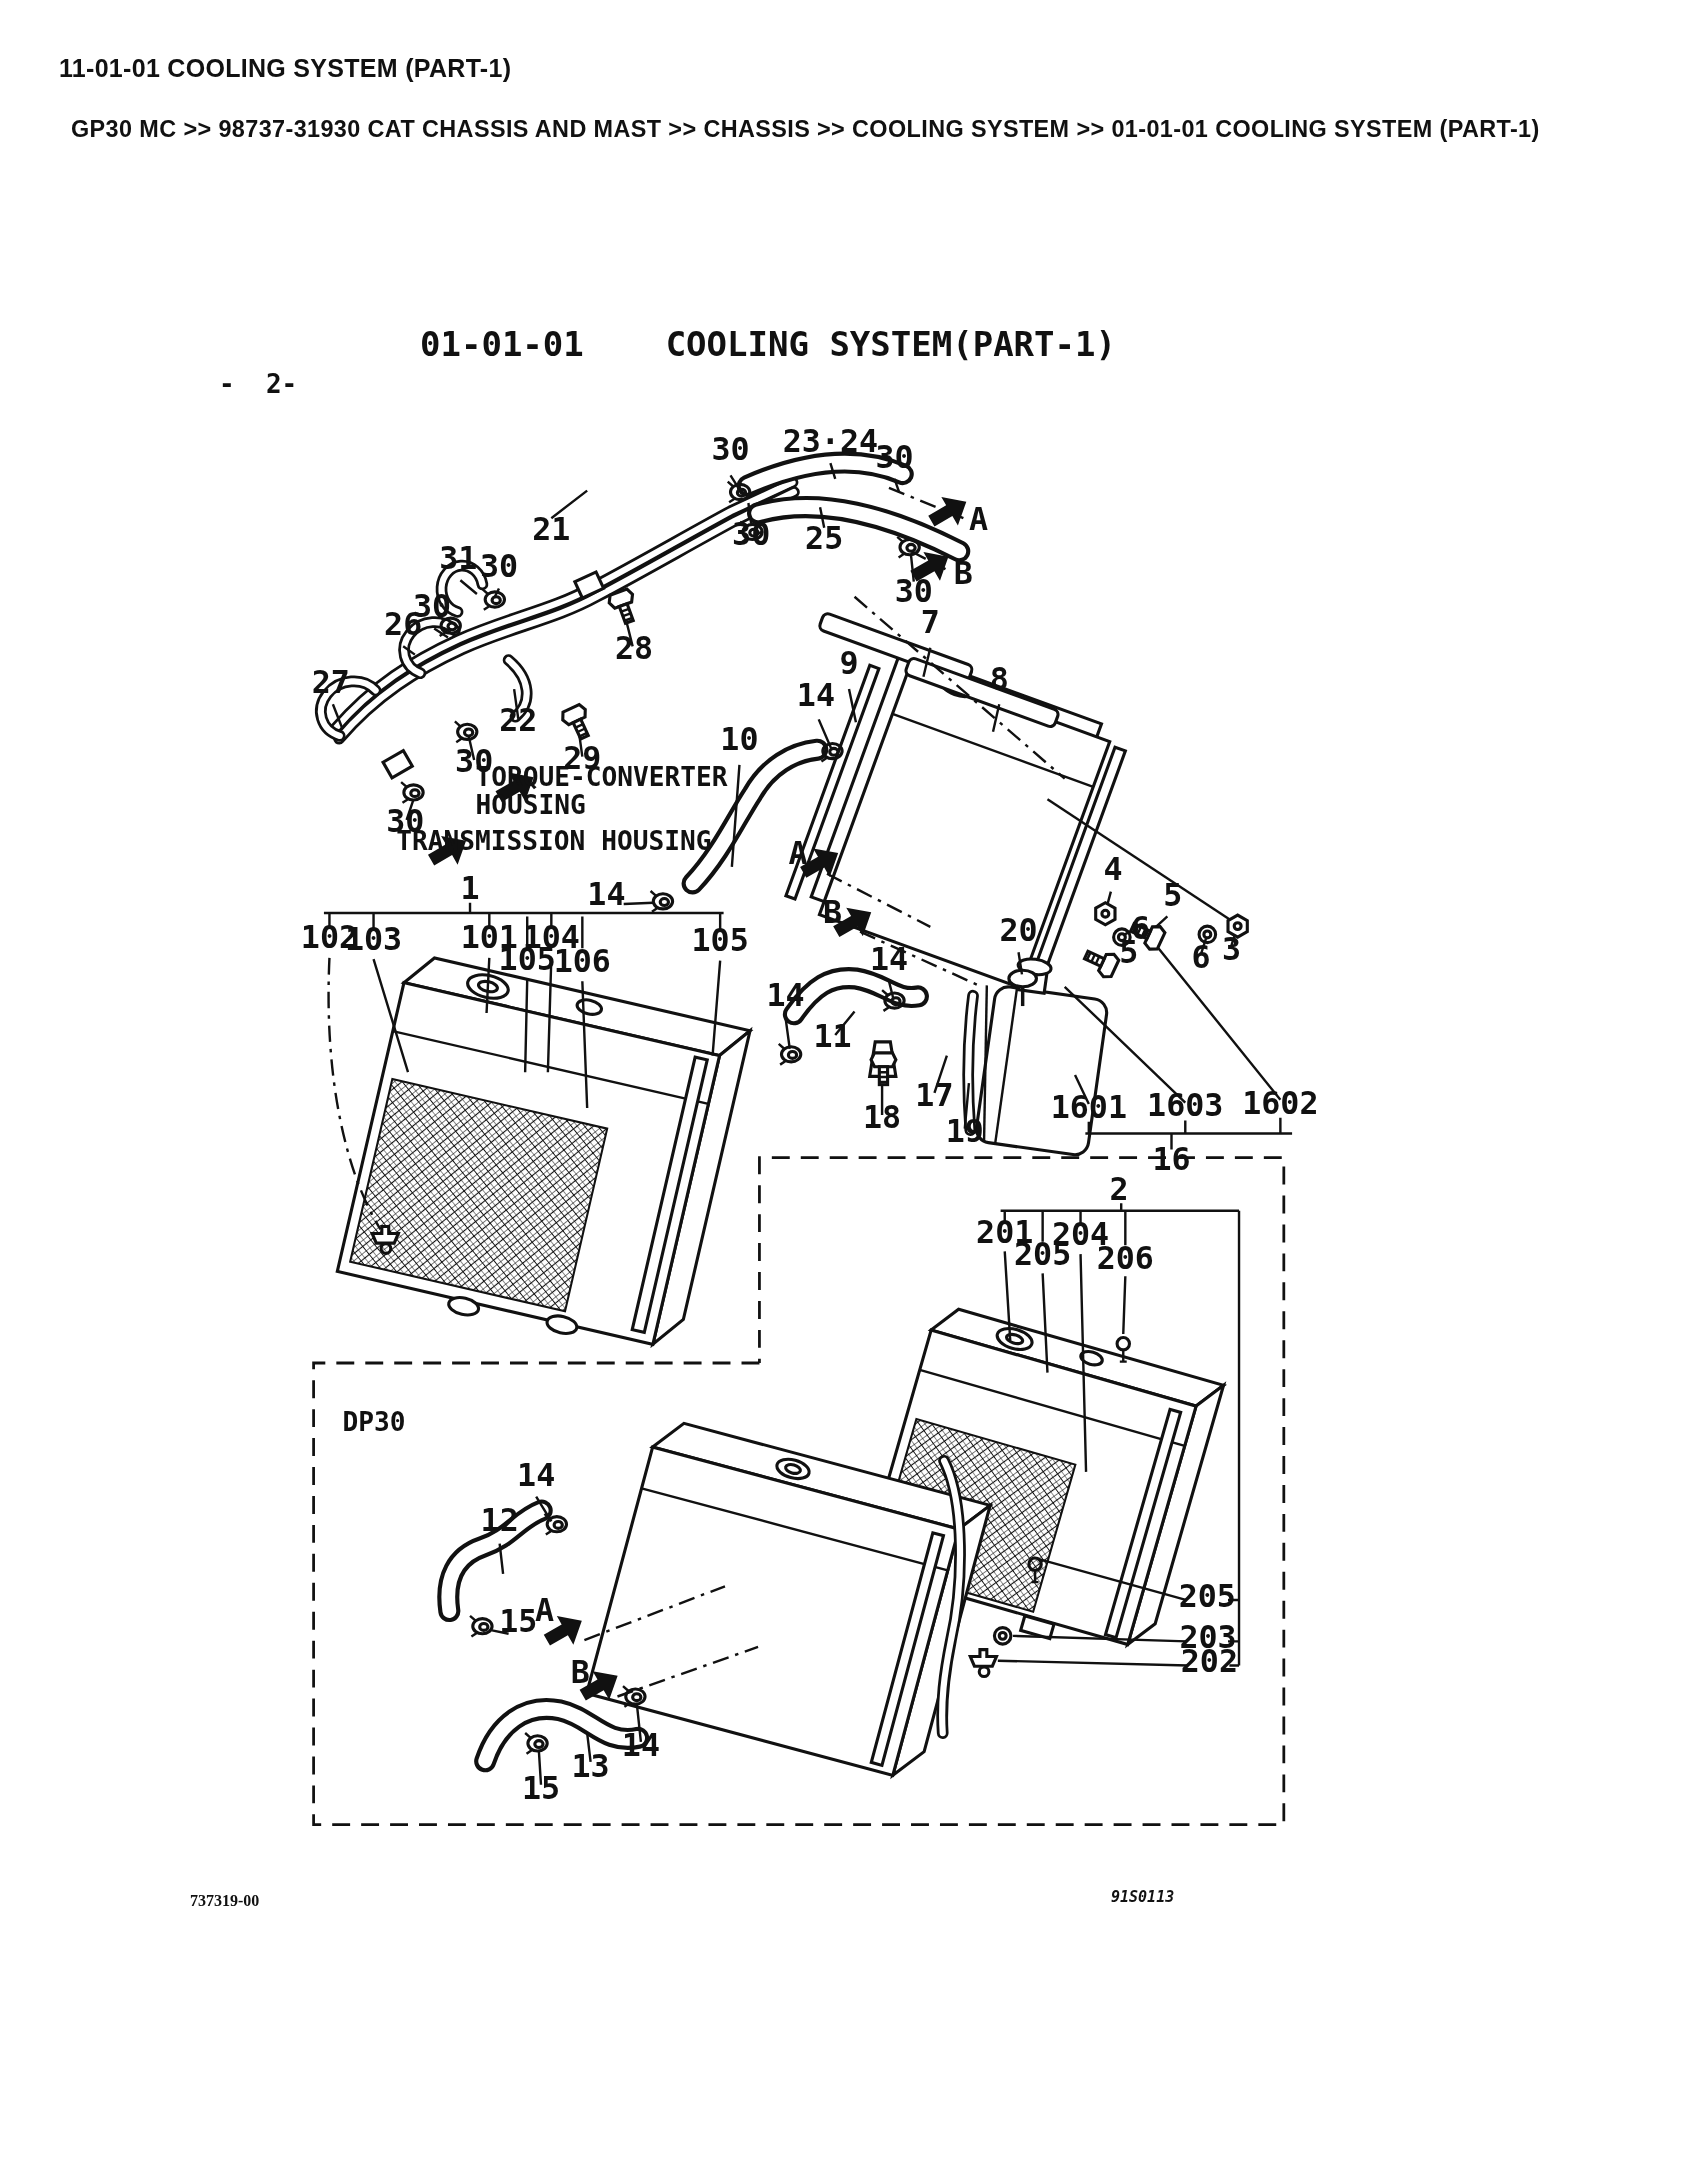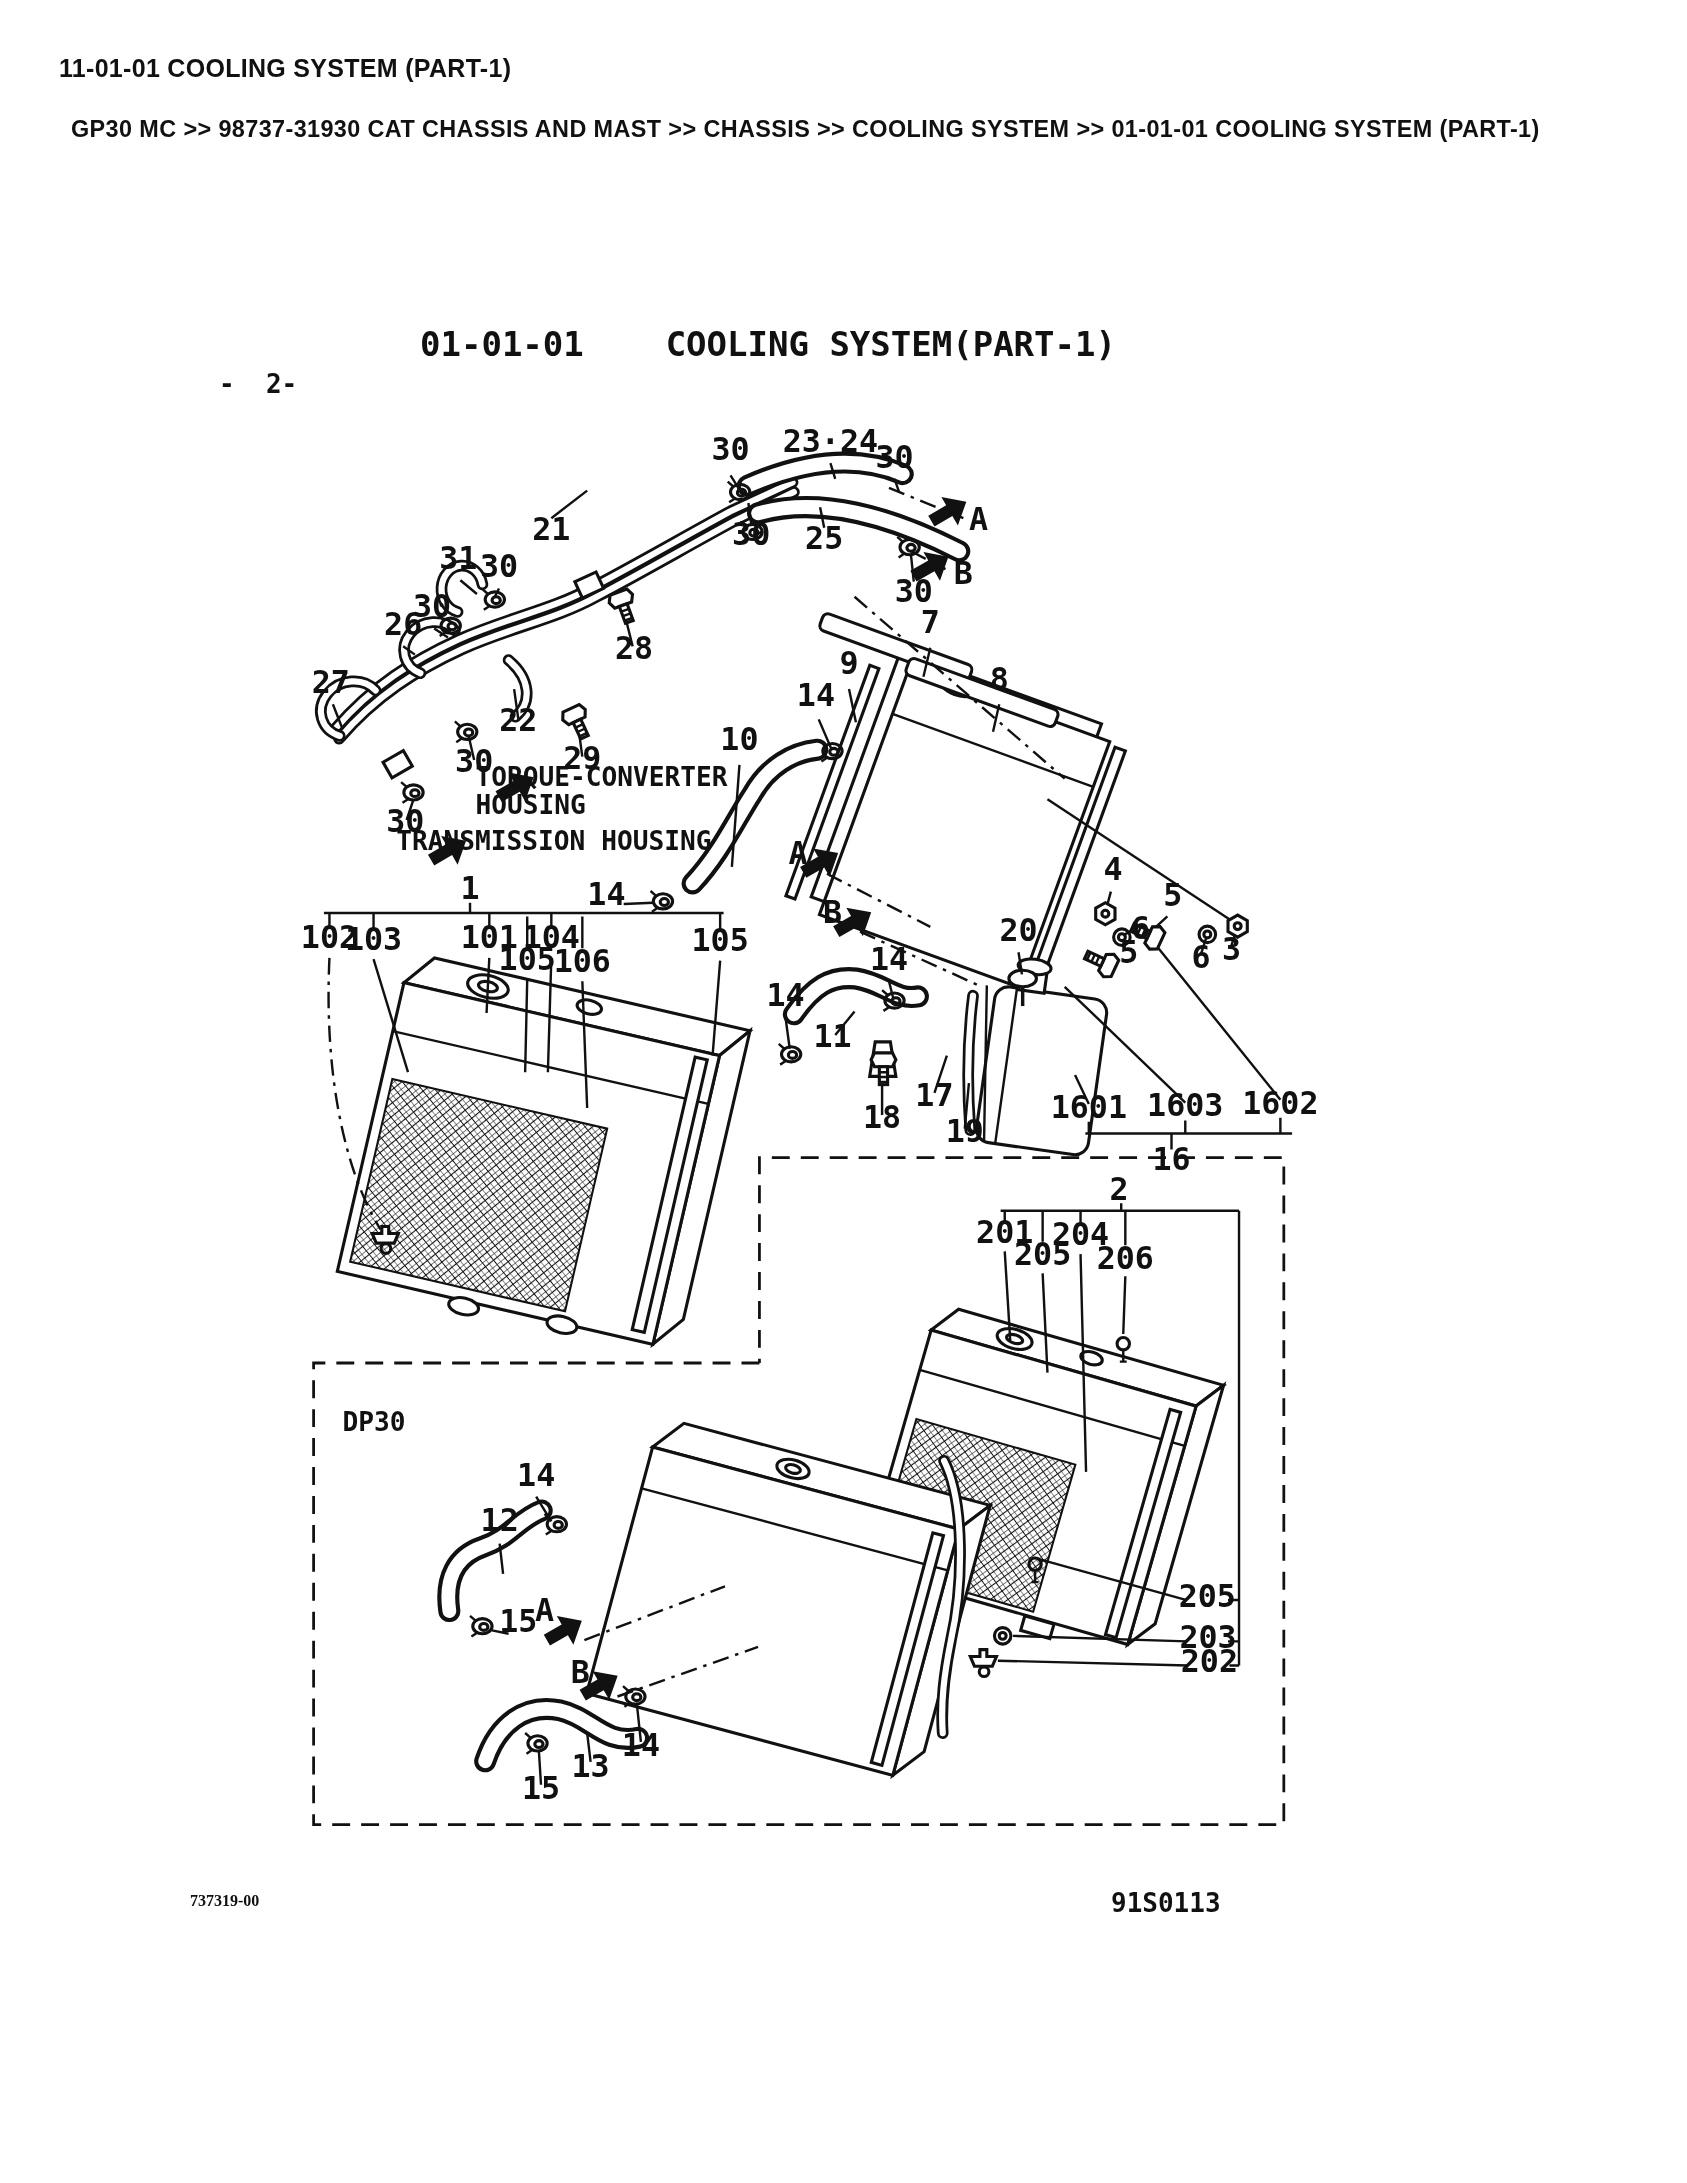--- a/index.html
+++ b/index.html
@@ -8,22 +8,22 @@
   .hdr{position:absolute;left:59px;top:54px;font-size:25px;font-weight:bold;
        letter-spacing:0.3px;white-space:pre;}
   .crumb{position:absolute;left:71px;top:116px;font-size:23.4px;font-weight:bold;
        letter-spacing:0.4px;white-space:pre;}
   .dtitle{position:absolute;left:408px;top:324px;font-size:34px;font-weight:bold;
        font-family:"DejaVu Sans Mono",monospace;white-space:pre;margin-left:12px;}
   .pmark{position:absolute;left:219px;top:369px;font-size:26px;font-weight:bold;
        font-family:"DejaVu Sans Mono",monospace;white-space:pre;}
   .ftl{position:absolute;left:190px;top:1892px;font-size:16px;font-weight:bold;
        font-family:Liberation Serif, serif;}
-  .ftr{position:absolute;left:1111px;top:1888px;font-size:26px;font-weight:bold;
-       font-family:"DejaVu Sans Mono",monospace;}
+  .ftr{position:absolute;left:1111px;top:1888px;font-size:15px;font-weight:bold;
+       font-family:"DejaVu Sans Mono",monospace;font-style:italic;}
   svg{position:absolute;left:0;top:0;}
   .callout{font:bold 46px "DejaVu Sans Mono",monospace;fill:#111;text-anchor:middle;}
   .note{font:bold 38px "DejaVu Sans Mono",monospace;fill:#111;}
   .ln{stroke:#111;stroke-width:3.5;fill:none;}
   .lnb{stroke:#111;stroke-width:5;fill:none;}
   .dash{stroke:#111;stroke-width:4;fill:none;stroke-dasharray:26 16;}
   .dashdot{stroke:#111;stroke-width:3.5;fill:none;stroke-dasharray:24 10 5 10;}
   .part{stroke:#111;stroke-width:4.5;fill:#fff;}
   .partn{stroke:#111;stroke-width:4.5;fill:none;}
   .t1{stroke:#111;stroke-width:32;fill:none;stroke-linecap:round;}

